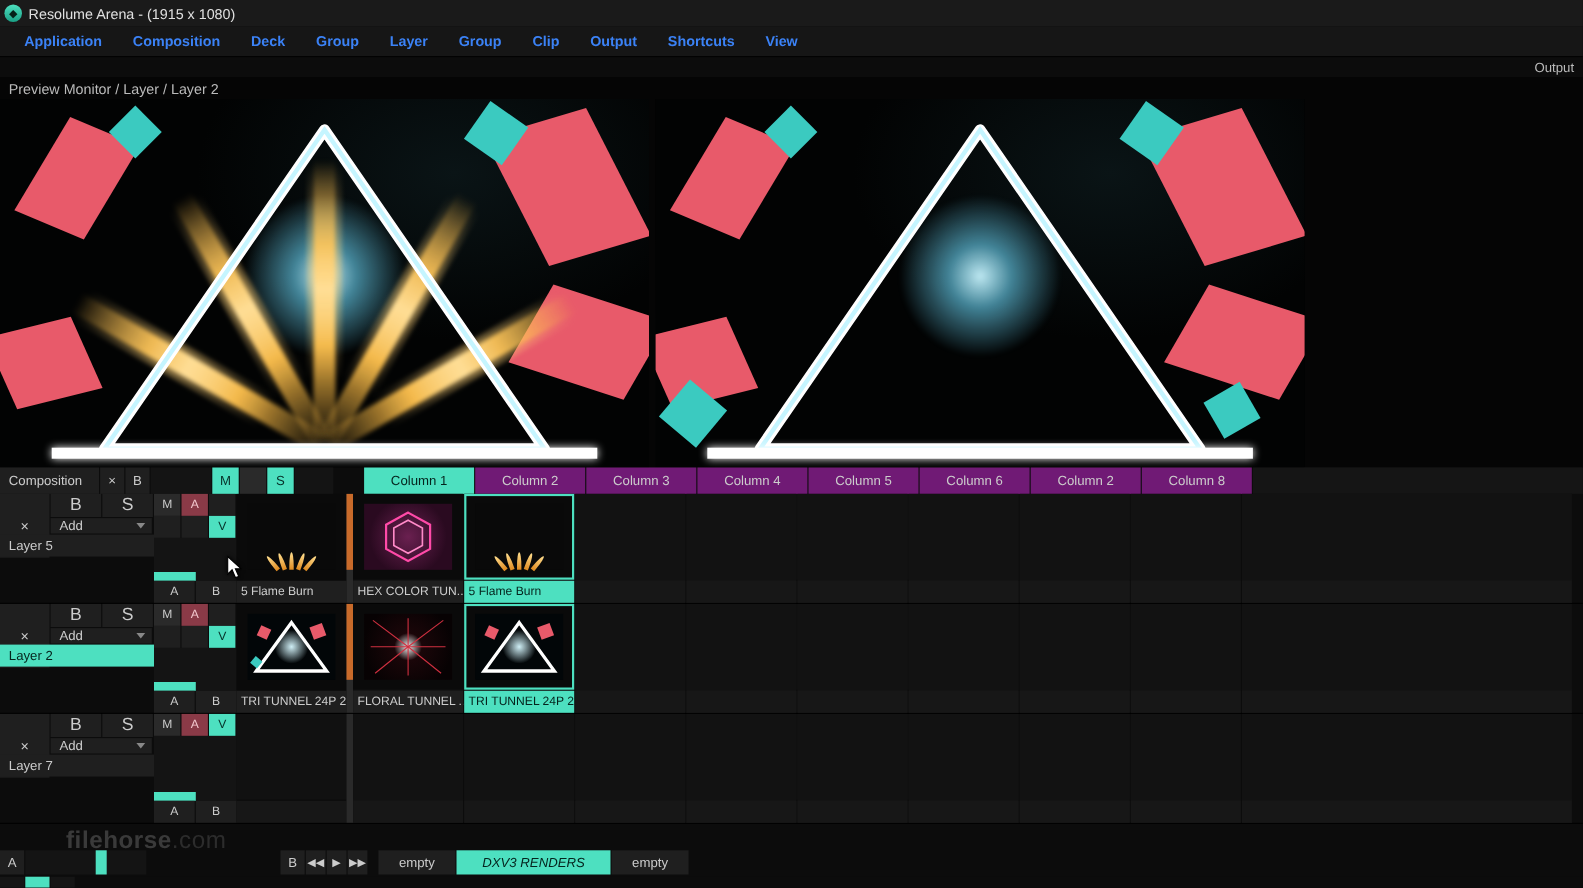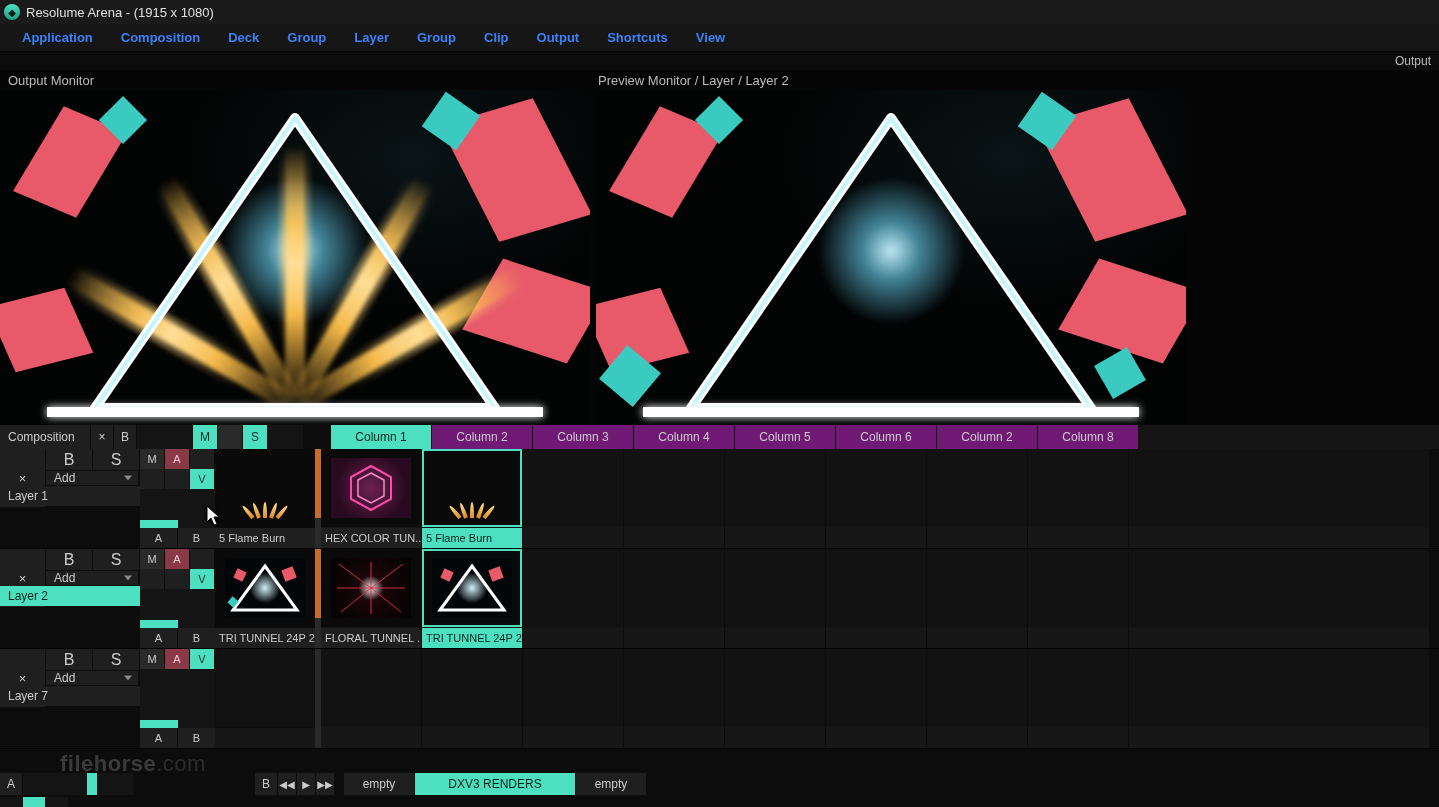--- a/index.html
+++ b/index.html
@@ -192,21 +192,21 @@
 
   
   .deckbar {
     position:absolute; left:0; right:0; bottom:12px; height:22px;
     display:flex; gap:1px; align-items:center;
   }
   .deckbtn{height:22px;background:#1f1f1f;display:flex;align-items:center;justify-content:center;padding:0 8px;font-size:12px;color:#ccc;}
   .deckbtn.sq{width:22px;padding:0;}
   .trn{display:flex;gap:1px;}
   .trn .b{width:18px;height:22px;background:#1f1f1f;display:flex;align-items:center;justify-content:center;font-size:10px;}
-  .deckbtn.wide{width:160px;}
+  .deckbtn.wide{width:140px;font-style:italic;}
   .deckbtn.act{background:#4de0c0;color:#05241d;}
   .tiny-bar{position:absolute;left:0;right:0;bottom:0;height:10px;background:#0c0c0c;display:flex;gap:1px;}
   .tiny-bar .t{width:22px;height:10px;background:#151515;}
   .tiny-bar .t.on{background:#4de0c0;}
 
   
   .cursor{position:absolute;pointer-events:none;}
   .cursor svg{filter: drop-shadow(0 0 2px black);}
 
   
@@ -244,21 +244,20 @@
   <div class="item">Output</div>
   <div class="item">Shortcuts</div>
   <div class="item">View</div>
 </div>
 
 <div class="output-strip">
   <span>Output</span>
 </div>
 
 <div class="monitor-row">
-  <div class="lbl1">Output Monitor</div>
   <div class="lbl2">Preview Monitor / Layer / Layer 2</div>
 </div>
 
 <div class="monitors">
 
   <div class="monitor">
     <div class="tri-scene">
       <div class="rock"></div>
 
       <div class="shard pk" style="left:6%;top:8%;width:70px;height:90px;transform:skew(-20deg,10deg) rotate(12deg);"></div>
@@ -339,21 +338,21 @@
       <div class="row1">
         <div class="xbtn" style="height:58px">×</div>
         <div style="display:flex;flex-direction:column;gap:1px;">
           <div style="display:flex;gap:1px;height:36px;">
             <div class="bsbtn">B</div>
             <div class="bsbtn">S</div>
           </div>
           <div class="addbtn" style="margin-left:0">Add</div>
         </div>
       </div>
-      <div class="layer-name">Layer 1</div>
+      <div class="layer-name">Layer 5</div>
     </div>
     <div class="mav">
       <div class="r">
           <div class="c m">M</div>
           <div class="c a">A</div>
           <div class="c"></div>
         </div>
       <div class="r">
           <div class="c"></div>
           <div class="c"></div>

